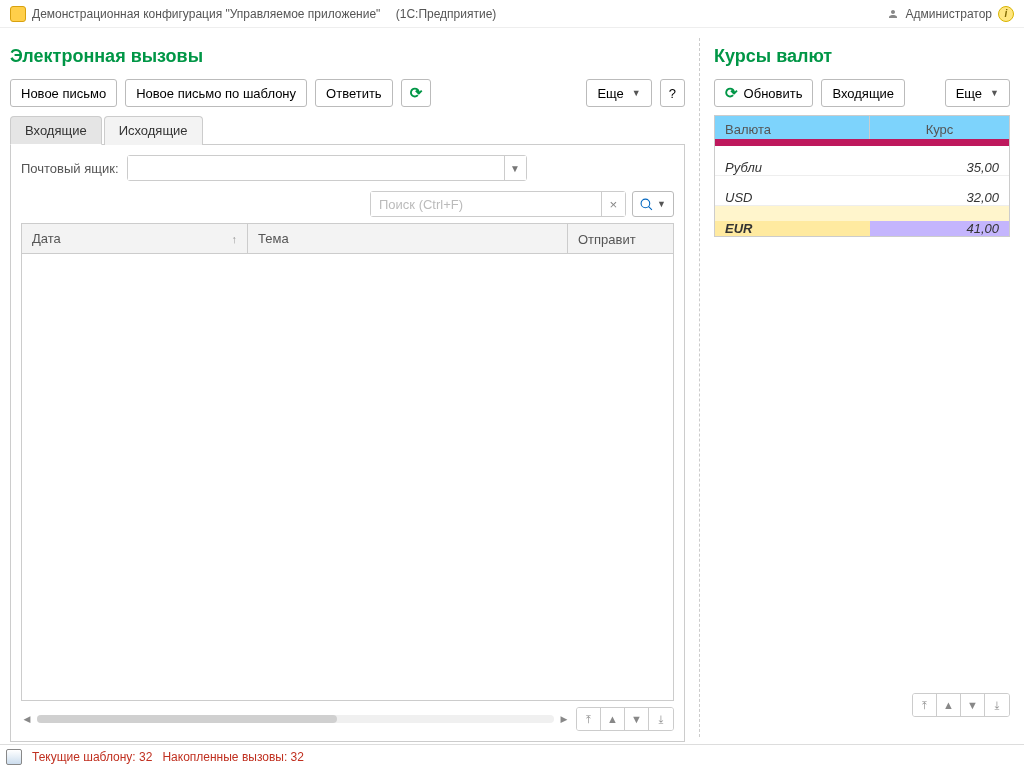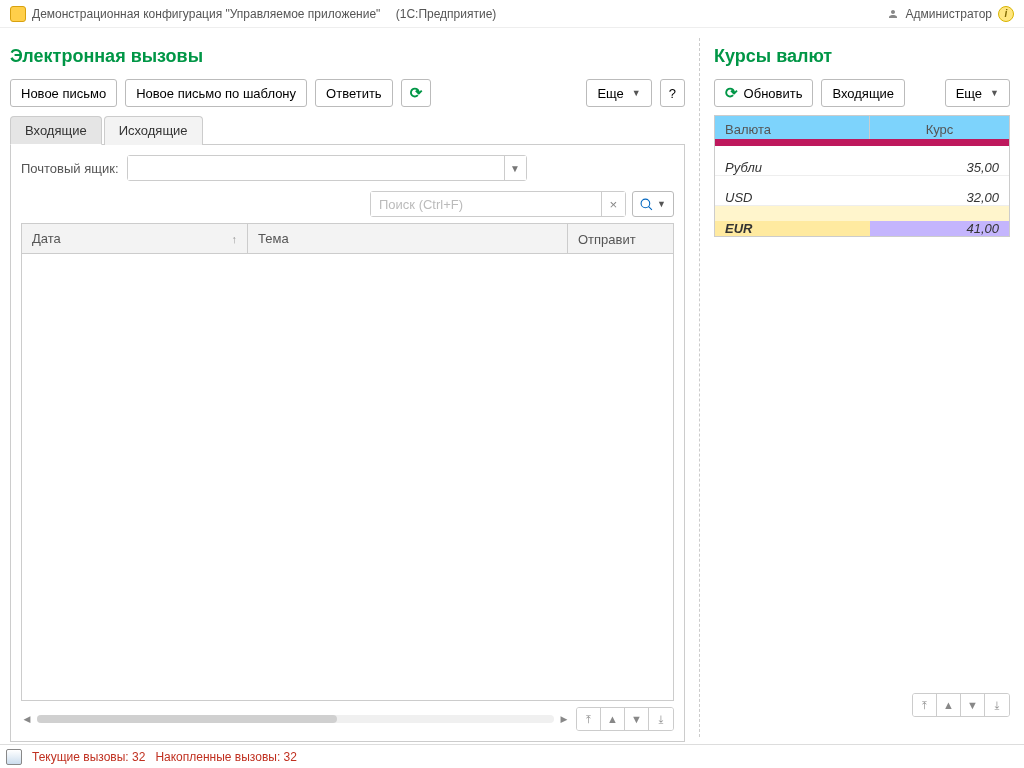--- a/index.html
+++ b/index.html
@@ -436,18 +436,18 @@
         <button class="nav-btn">▼</button>
         <button class="nav-btn">⤓</button>
       </div>
     </div>
   </div>
 </div>
 
 <div class="statusbar">
   <div class="status-icon"></div>
   <span class="status-txt">
-    <span>Текущие вызовы:</span> <span>32</span>
+    <span>Текущие шаблону:</span> <span>32</span>
   </span>
   <span class="status-txt">
     <span>Накопленные вызовы:</span> <span>32</span>
   </span>
 </div>
 
 </body></html>

